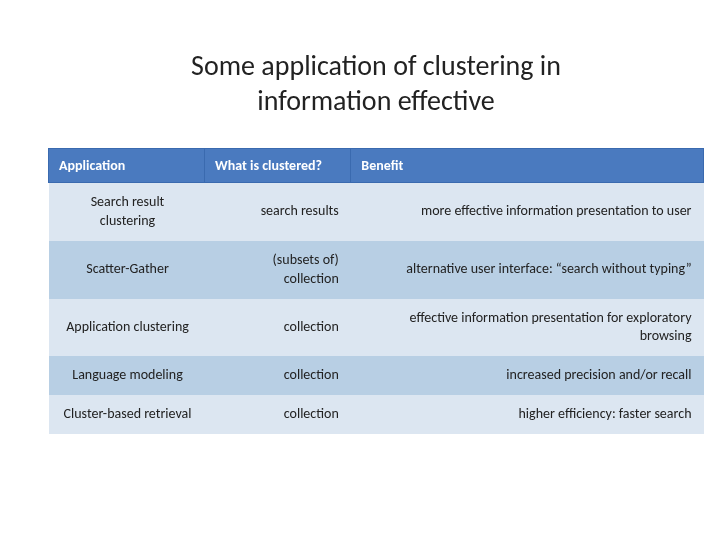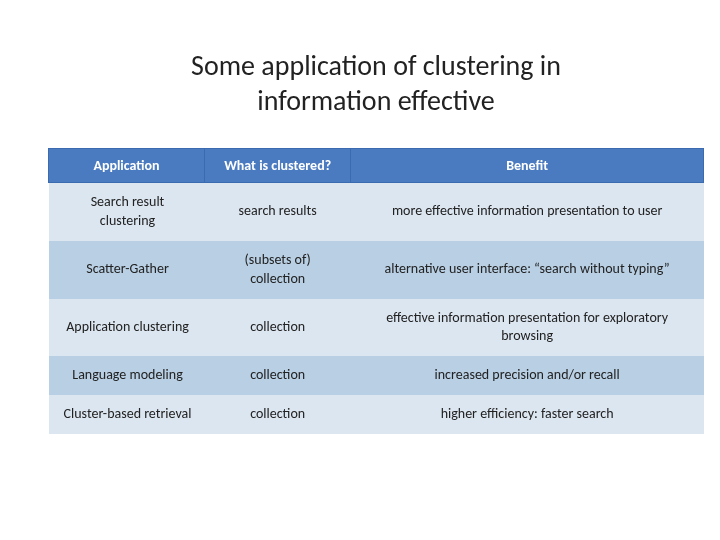--- a/index.html
+++ b/index.html
@@ -32,35 +32,35 @@
       width: 100%;
       border-collapse: collapse;
       font-size: 14px;
     }
 
     thead tr th {
       background-color: #4a7abf;
       color: #ffffff;
       font-weight: 600;
       padding: 8px 10px;
-      text-align: center;
+      text-align: left;
       border: 1px solid #3a6aaf;
     }
 
     tbody tr:nth-child(odd) {
       background-color: #dce6f1;
     }
 
     tbody tr:nth-child(even) {
       background-color: #b8cfe4;
     }
 
     tbody tr td {
       padding: 10px 12px;
-      text-align: center;
+      text-align: right;
       color: #222222;
       vertical-align: middle;
       border: none;
       line-height: 1.35;
     }
 
     tbody tr td:first-child {
       text-align: center;
       padding-left: 14px;
     }

